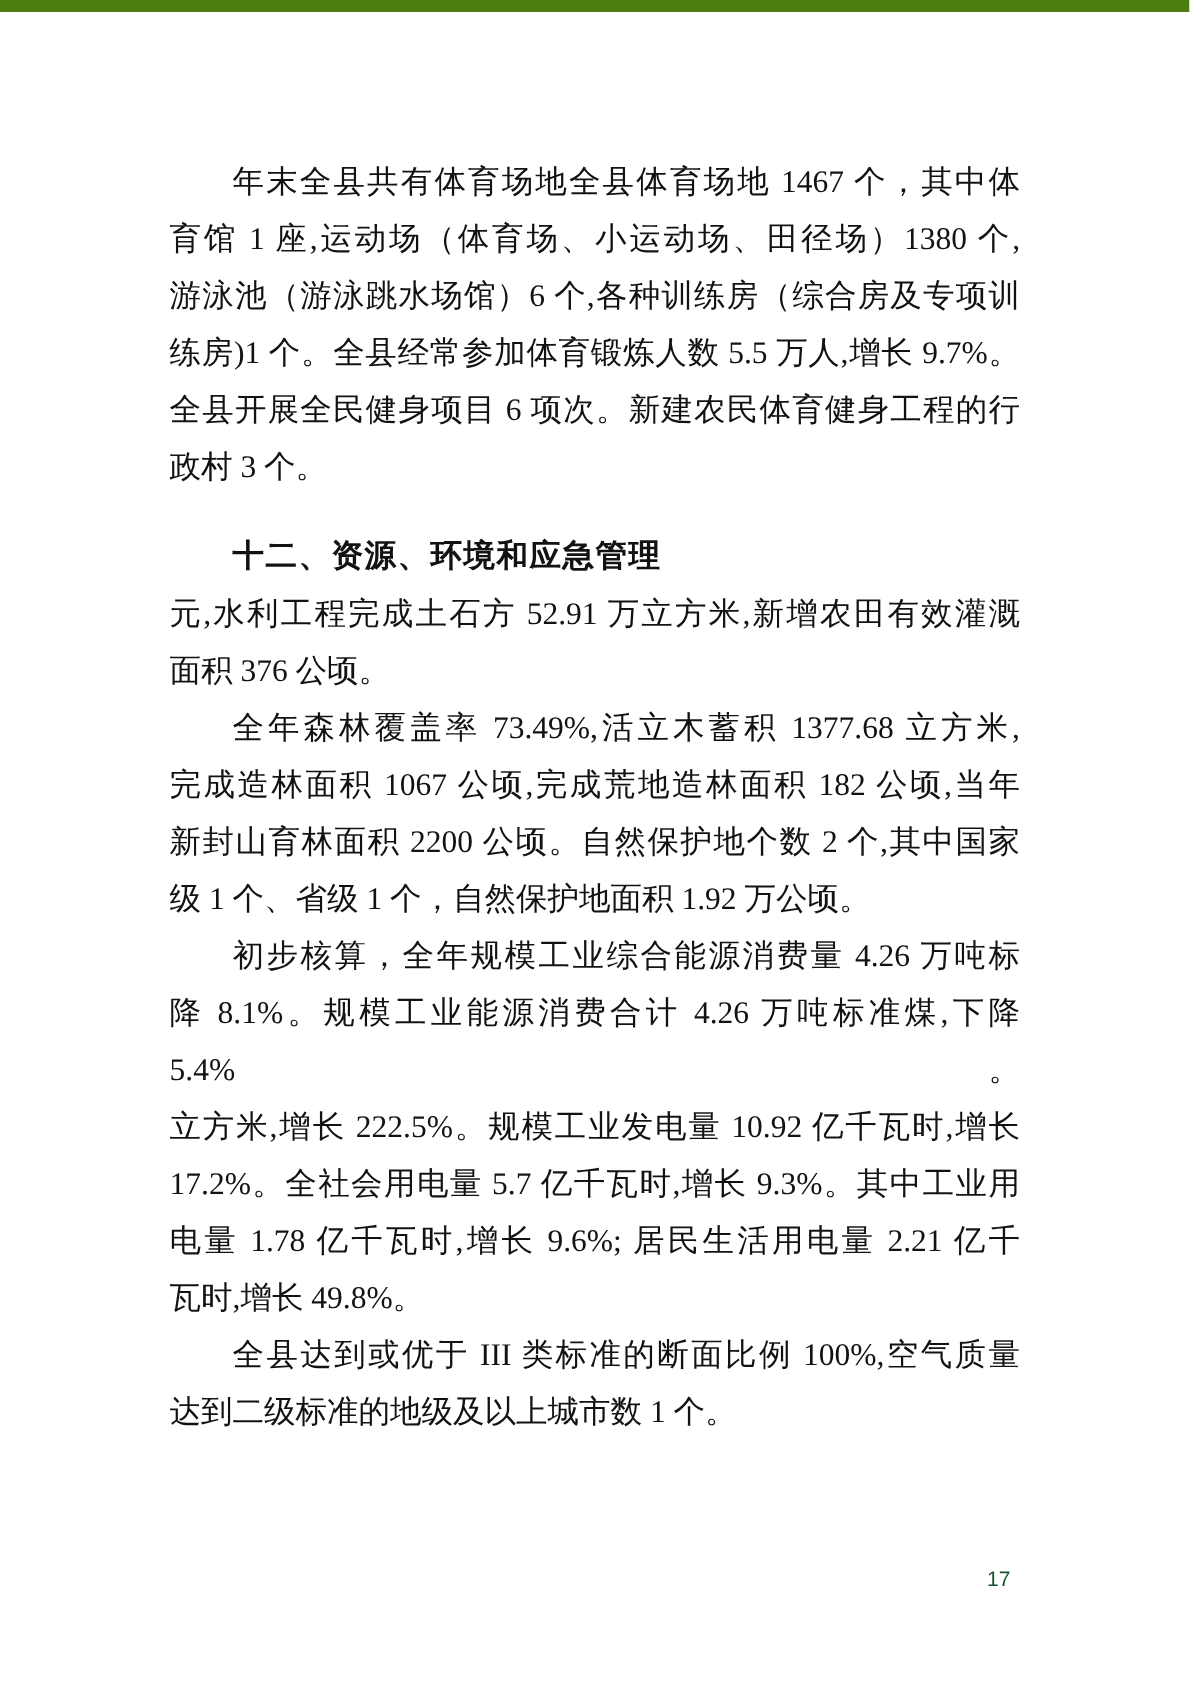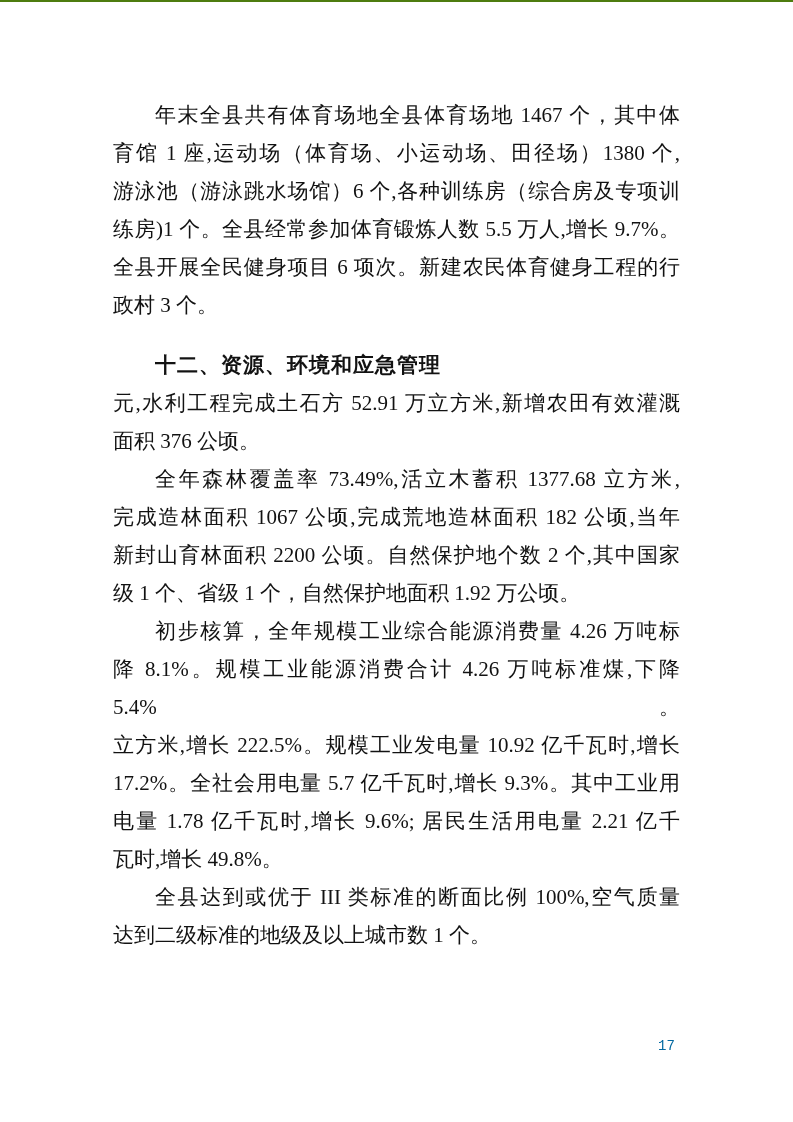--- a/index.html
+++ b/index.html
@@ -6,21 +6,21 @@
     margin: 0;
     padding: 0;
     background: #ffffff;
   }
   .page {
     position: relative;
     width: 793px;
     height: 1122px;
     background: #ffffff;
     overflow: hidden;
-    border-top: 2px solid #4d7c0f;
+    border-top: 8px solid #4d7c0f;
     box-sizing: border-box;
     font-family: "Liberation Serif", "DejaVu Serif", serif;
     color: #121212;
   }
   .content {
     position: absolute;
     left: 113px;
     top: 94px;
     width: 567px;
     font-size: 21px;
@@ -43,22 +43,22 @@
     font-weight: bold;
     text-align-last: left;
     letter-spacing: 1px;
     margin-top: 22px;
   }
   .page-number {
     position: absolute;
     left: 658px;
     top: 1036px;
     font-size: 14px;
-    font-family: Liberation Mono, monospace;
-    color: #0369a1;
+    font-family: Liberation Sans, sans-serif;
+    color: #14532d;
   }
 </style>
 </head>
 <body>
 
 <div class="page">
   <div class="content" id="doc-content">
       <div class="line first">年末全县共有体育场地全县体育场地 1467 个，其中体</div>
       <div class="line">育馆 1 座,运动场（体育场、小运动场、田径场）1380 个,</div>
       <div class="line">游泳池（游泳跳水场馆）6 个,各种训练房（综合房及专项训</div>

